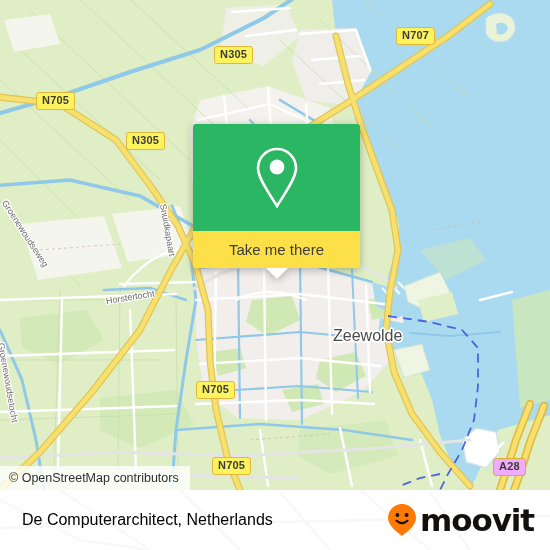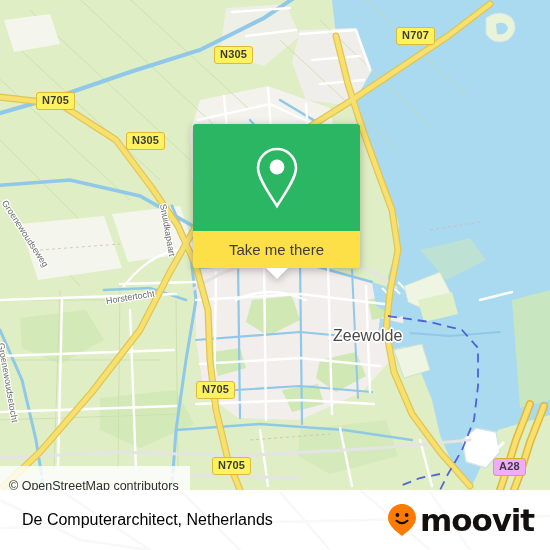--- a/index.html
+++ b/index.html
@@ -119,21 +119,21 @@
 
   
   #attribution {
     position: absolute;
     left: 0;
     top: 466px;
     height: 24px;
     background: rgba(255,255,255,.80);
     display: flex;
     align-items: center;
-    padding: 8px 11px 0 9px;
+    padding: 0 11px 0 9px;
     font-size: 12.5px;
     color: #2f2f2f;
     font-family: "Liberation Sans", sans-serif;
     white-space: nowrap;
   }
 
   
   #footer {
     position: absolute;
     left: 0;

